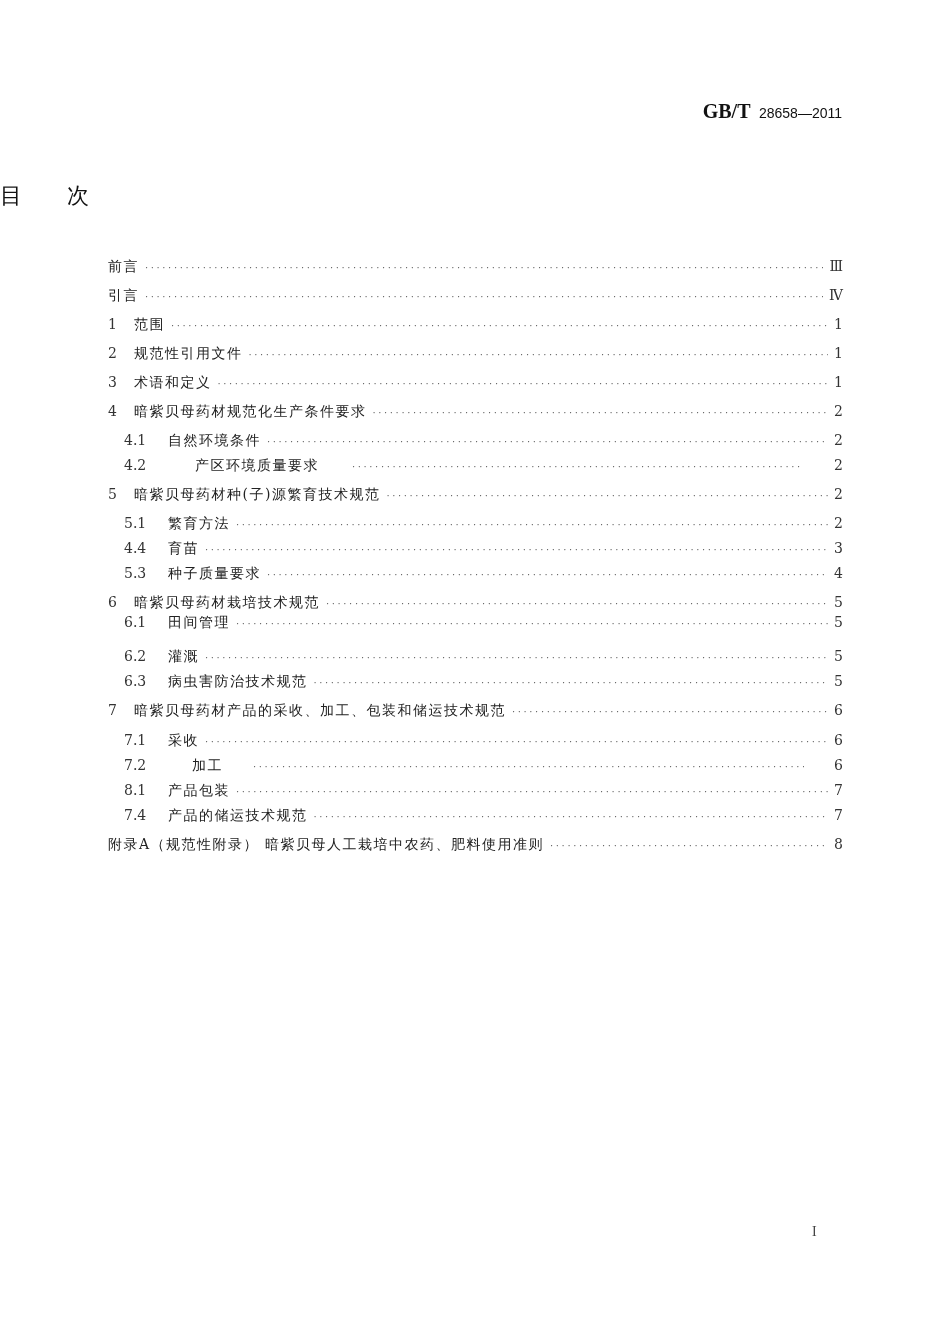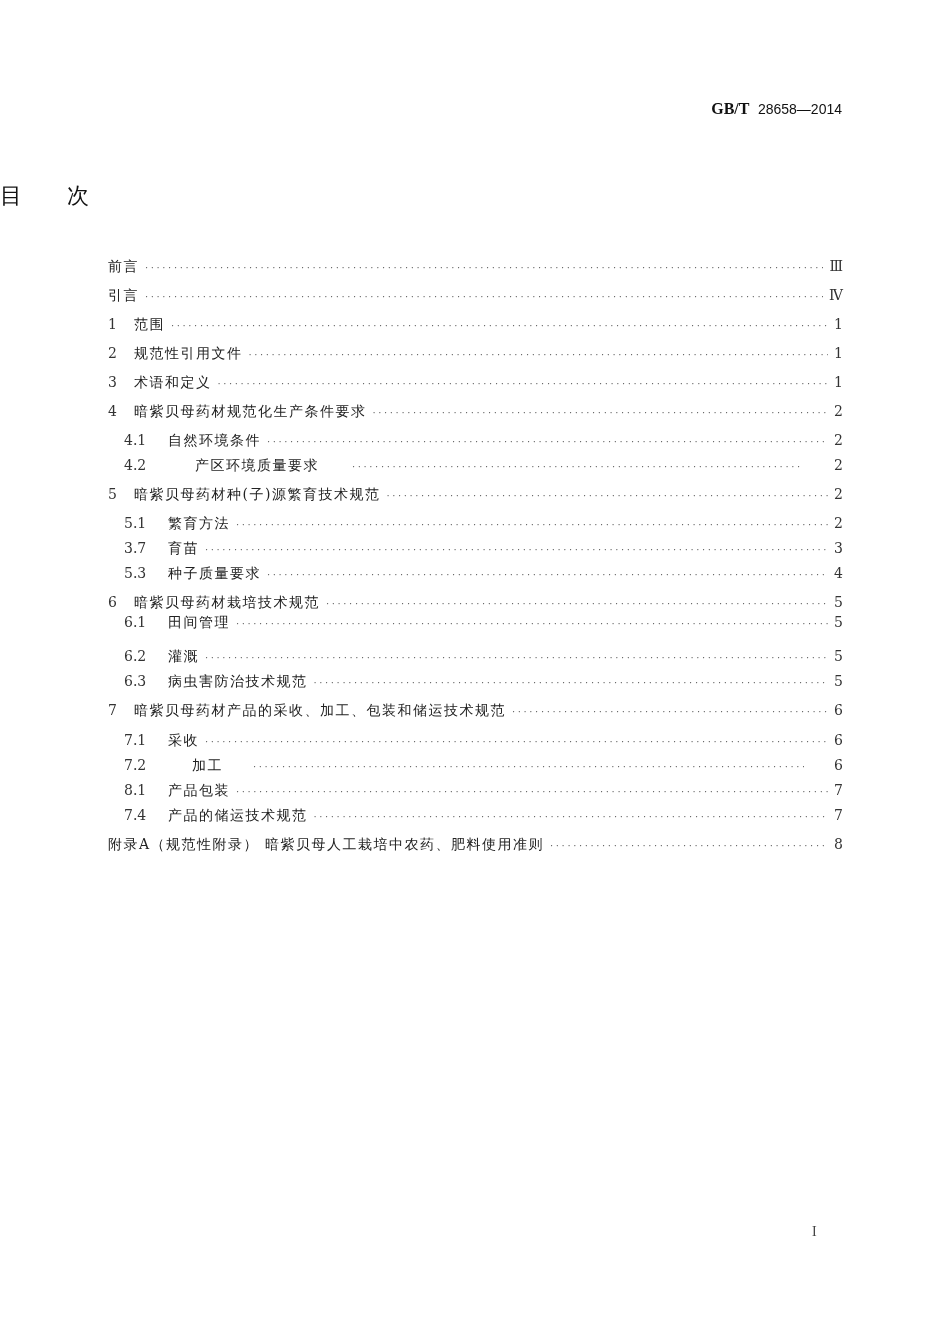--- a/index.html
+++ b/index.html
@@ -1,19 +1,19 @@
 <!DOCTYPE html>
 <html><head>
   <meta charset="utf-8">
   <style>
     html, body { margin: 0; padding: 0; background: #ffffff; }
     body { width: 950px; height: 1344px; position: relative; overflow: hidden;
            font-family: "DejaVu Serif", "Liberation Serif", serif; color: #222; }
     .std-code { position: absolute; top: 100px; right: 108px; font-size: 14px; color: #111; }
-    .std-code .gbt { font-family: "Liberation Serif", serif; font-weight: bold; font-size: 16px; }
+    .std-code .gbt { font-family: "Liberation Serif", serif; font-weight: bold; font-size: 20px; }
     .std-code .num { font-family: "Liberation Sans", sans-serif; margin-left: 4px; }
     .title { position: absolute; top: 181px; left: 0; width: 950px; text-align: left;
              font-family: "DejaVu Sans", sans-serif; font-size: 22px; color: #111; letter-spacing: 0; }
     .title span { display: inline-block; }
     .title .gap { width: 45px; }
     .toc { position: absolute; left: 108px; width: 735px; top: 257px; }
     .row { display: flex; align-items: baseline; font-size: 14px; line-height: 18px; position: absolute; left: 0; width: 735px; }
     .row .num-col { white-space: pre; color: #333; }
     .row .label { white-space: nowrap; letter-spacing: 1.5px; color: #222; }
     .row .leader { flex: 1; overflow: hidden; white-space: nowrap; margin: 0 6px; color: #555;
@@ -23,21 +23,21 @@
     .row.sub .num-col { width: 44px; display: inline-block; }
     .row.top .num-col { width: 26px; display: inline-block; }
     .footer-page { position: absolute; top: 1224px; left: 812px; font-size: 14px; color: #444;
                    font-family: "Liberation Serif", serif; }
   </style>
 </head>
 <body>
 
 <div class="std-code">
   <span class="gbt">GB/T</span>
-  <span class="num">28658—2014</span>
+  <span class="num">28658—2011</span>
 </div>
 
 <div class="title">
   <span>目</span><span class="gap"></span><span>次</span>
 </div>
 
 <div class="toc" id="toc">
     <div class="row front" style="top: 0px; justify-content: space-between;">
       <span class="label">前言</span>
       <span class="leader">········································································································································································································</span>
@@ -90,21 +90,21 @@
       <span class="leader">········································································································································································································</span>
       <span class="page">2</span>
     </div>
     <div class="row sub" style="top: 257px;">
       <span class="num-col">5.1</span>
       <span class="label">繁育方法</span>
       <span class="leader">········································································································································································································</span>
       <span class="page">2</span>
     </div>
     <div class="row sub" style="top: 282px;">
-      <span class="num-col">3.7</span>
+      <span class="num-col">4.4</span>
       <span class="label">育苗</span>
       <span class="leader">········································································································································································································</span>
       <span class="page">3</span>
     </div>
     <div class="row sub" style="top: 307px;">
       <span class="num-col">5.3</span>
       <span class="label">种子质量要求</span>
       <span class="leader">········································································································································································································</span>
       <span class="page">4</span>
     </div>

